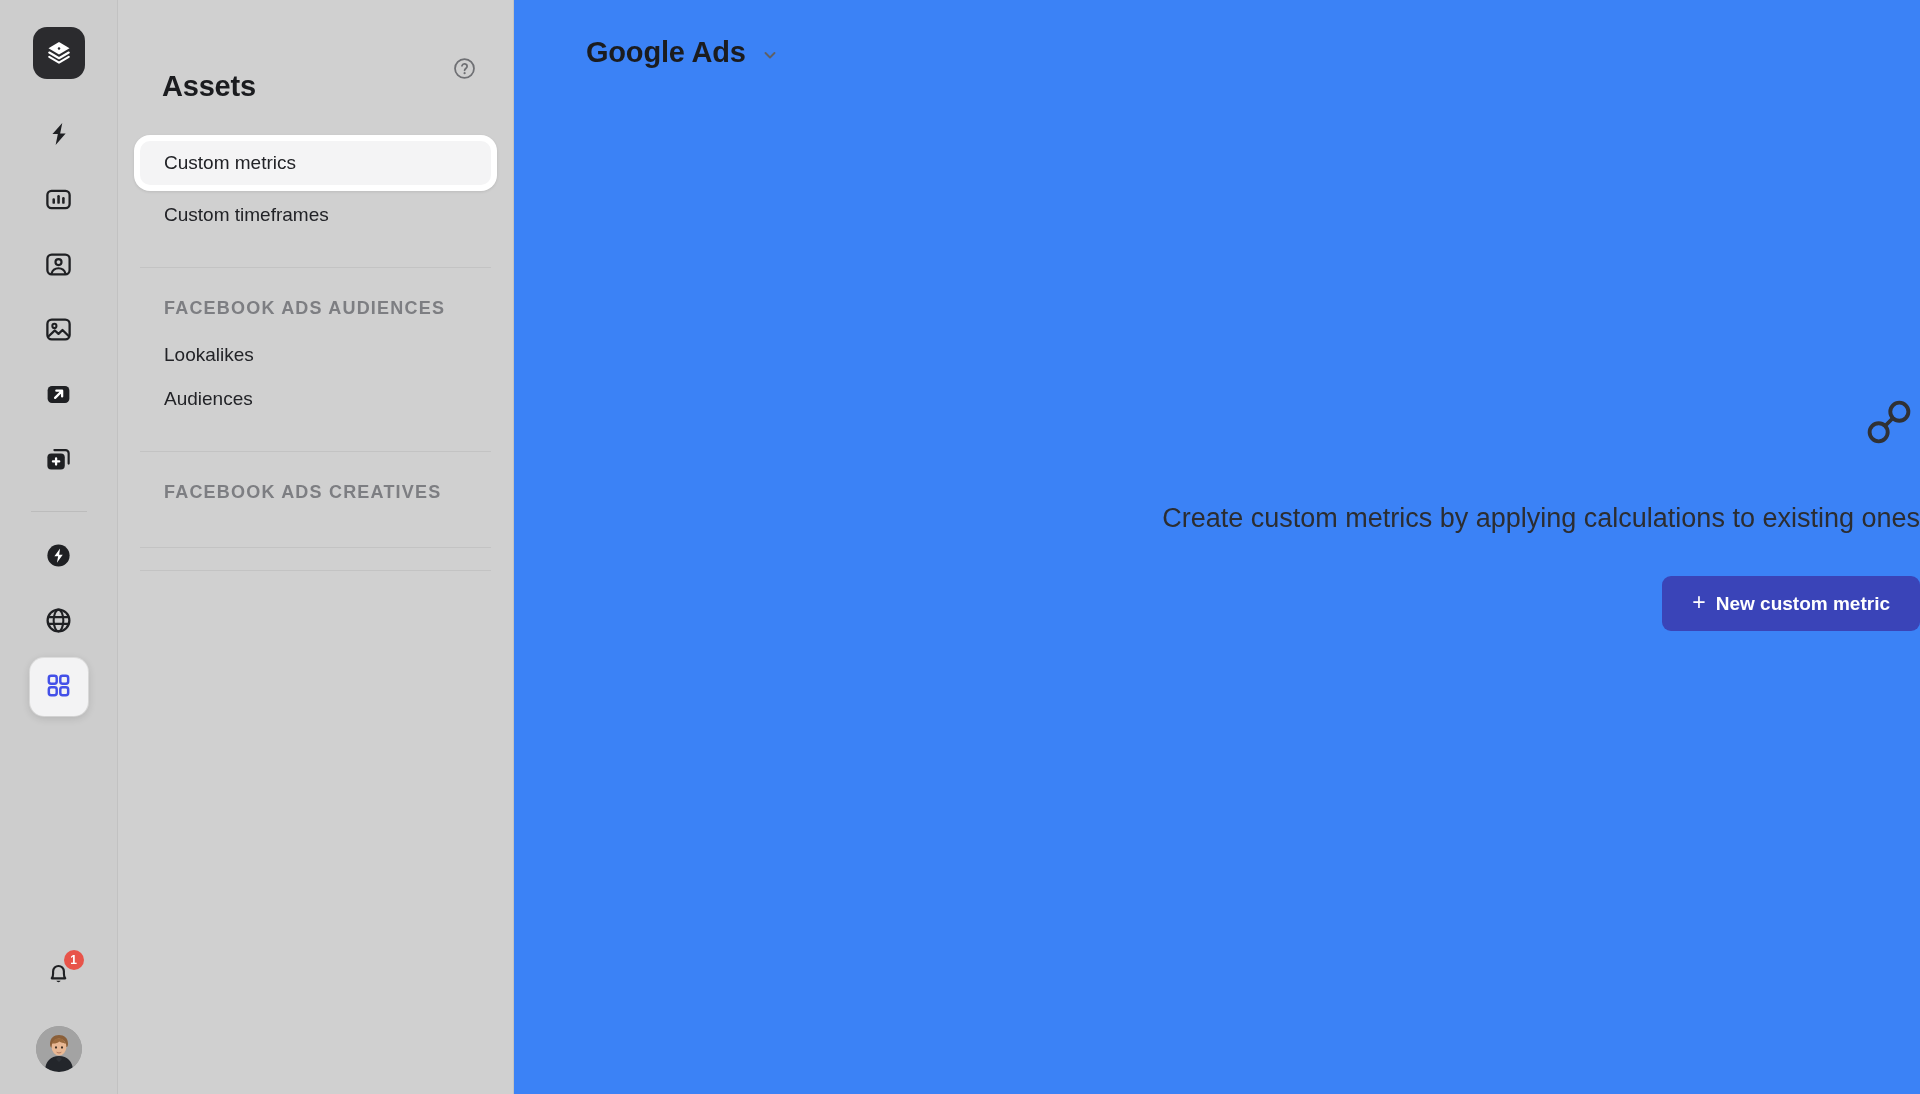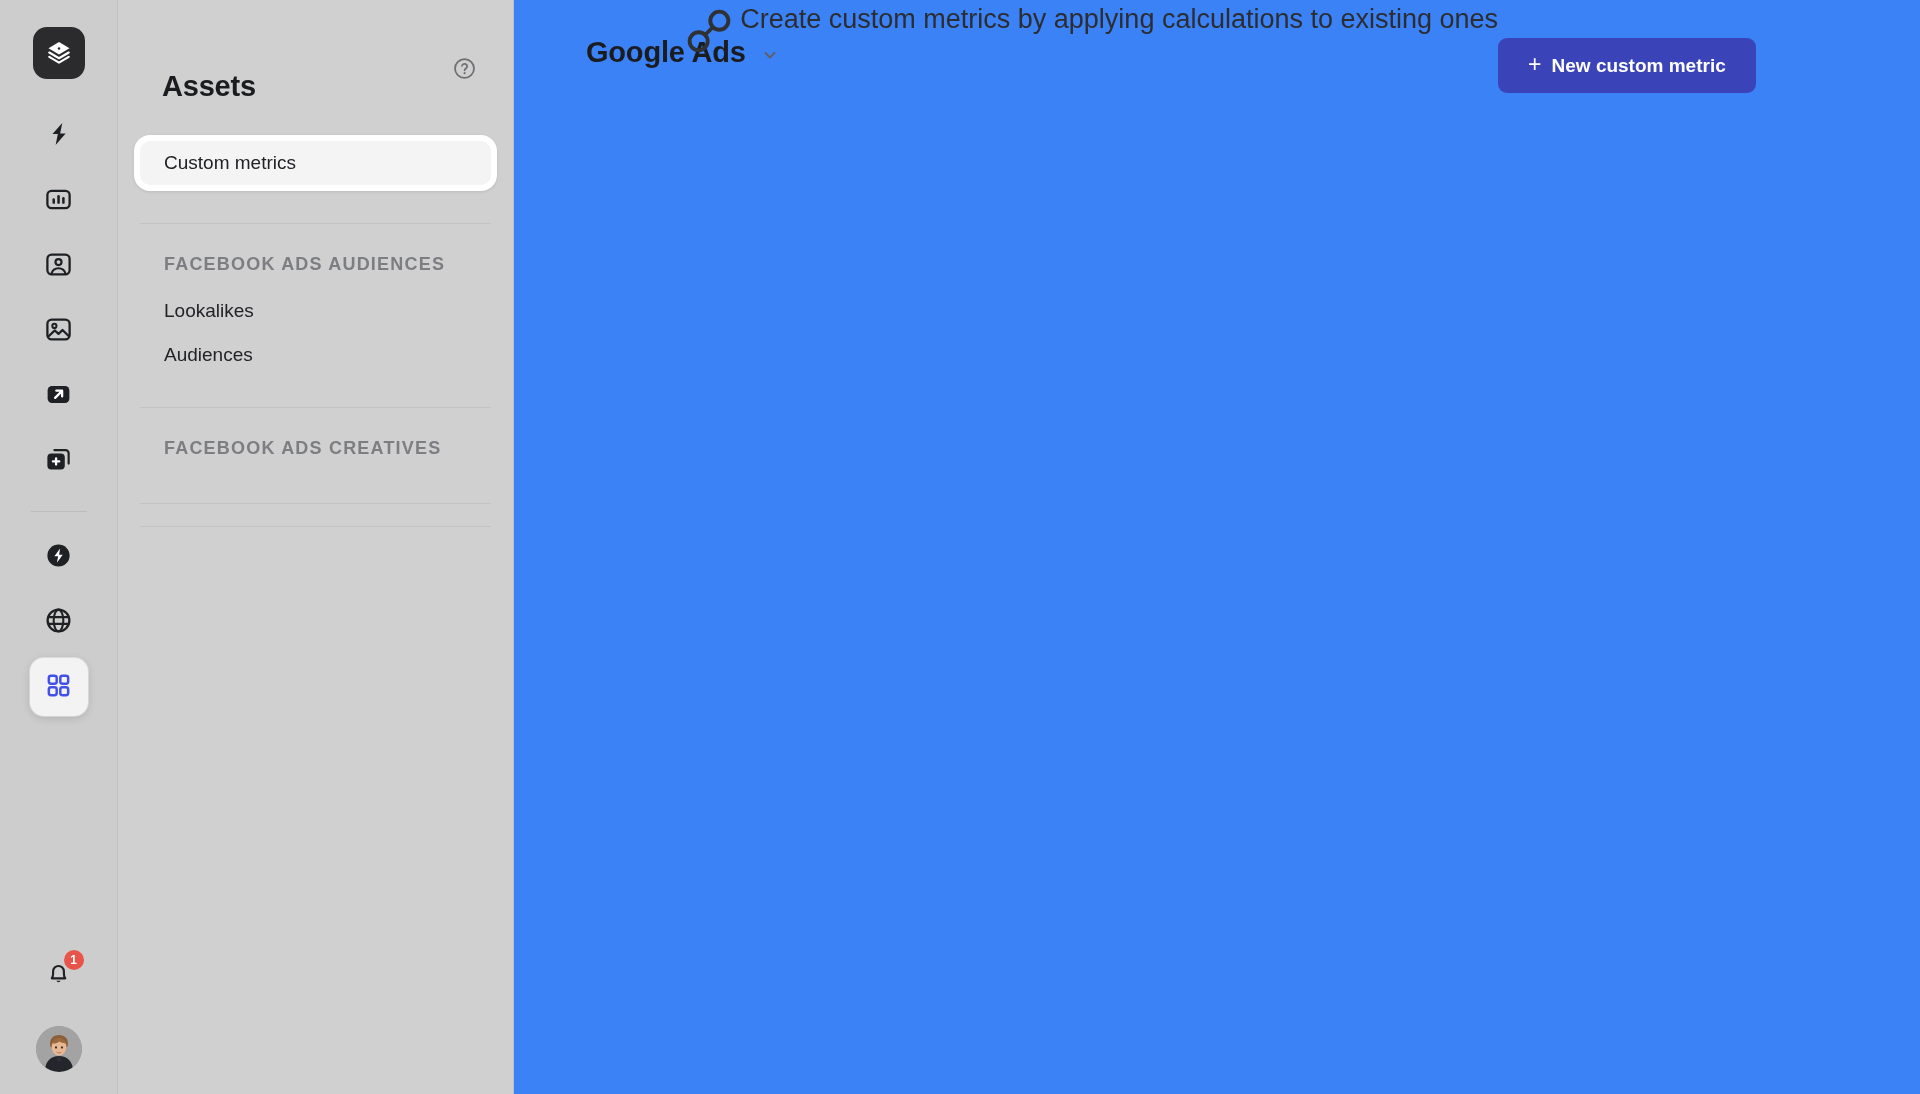--- a/index.html
+++ b/index.html
@@ -181,22 +181,22 @@
     letter-spacing: -0.2px;
     color: #1b1c1f;
   }
   .title-caret { display:flex; cursor:pointer; padding-top: 4px;}
 
   .empty {
     position: absolute;
     left: 0; right: 0;
     top: 0; bottom: 0;
     display: flex;
-    flex-direction: row;
-    align-items: flex-start;
+    flex-direction: column;
+    align-items: flex-end;
     justify-content: center;
     padding-bottom: 72px;
   }
   .empty-icon { margin-bottom: 42px; }
   .empty-line {
     font-size: 27px;
     color: #2c2d31;
     text-align: center;
     line-height: 1.46;
   }
@@ -368,20 +368,21 @@
           <path d="M9.6 9.4a2.5 2.5 0 0 1 4.9.7c0 1.7-2.4 2-2.4 3.6" stroke="#6f7074" stroke-width="1.7" stroke-linecap="round"></path>
           <circle cx="12.1" cy="16.5" r="1.05" fill="#6f7074"></circle>
         </svg>
       </span>
     </div>
 
     <div class="nav-list">
       <div class="nav-item-focus">
         <div class="nav-item">Custom metrics</div>
       </div>
+      <div class="nav-item">Custom timeframes</div>
     </div>
     <div class="nav-sep"></div>
 
     <div class="nav-list">
       <div class="nav-group-label">FACEBOOK ADS AUDIENCES</div>
       <div class="nav-item">Lookalikes</div>
       <div class="nav-item">Audiences</div>
     </div>
     <div class="nav-sep"></div>
 

